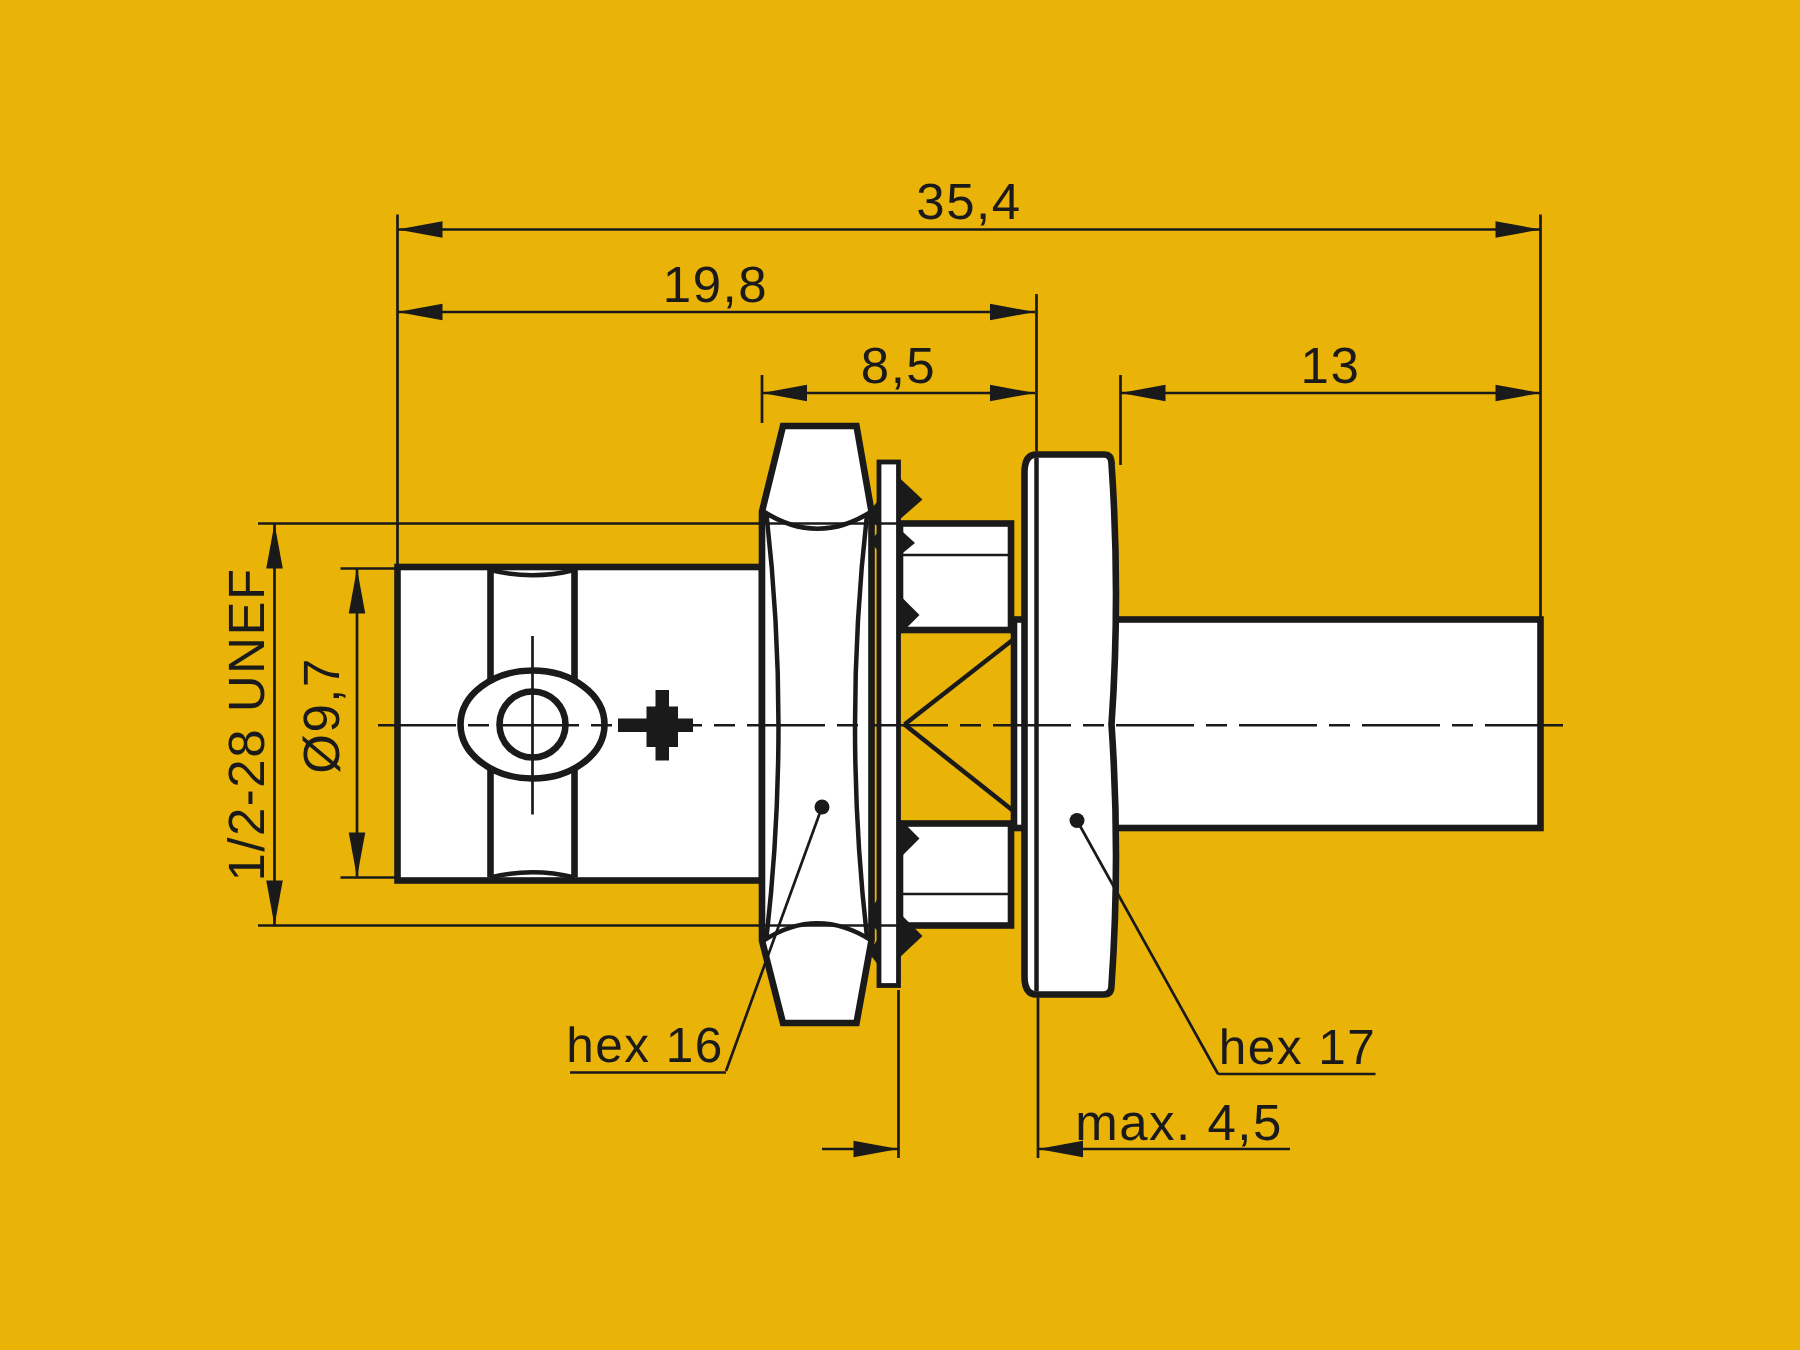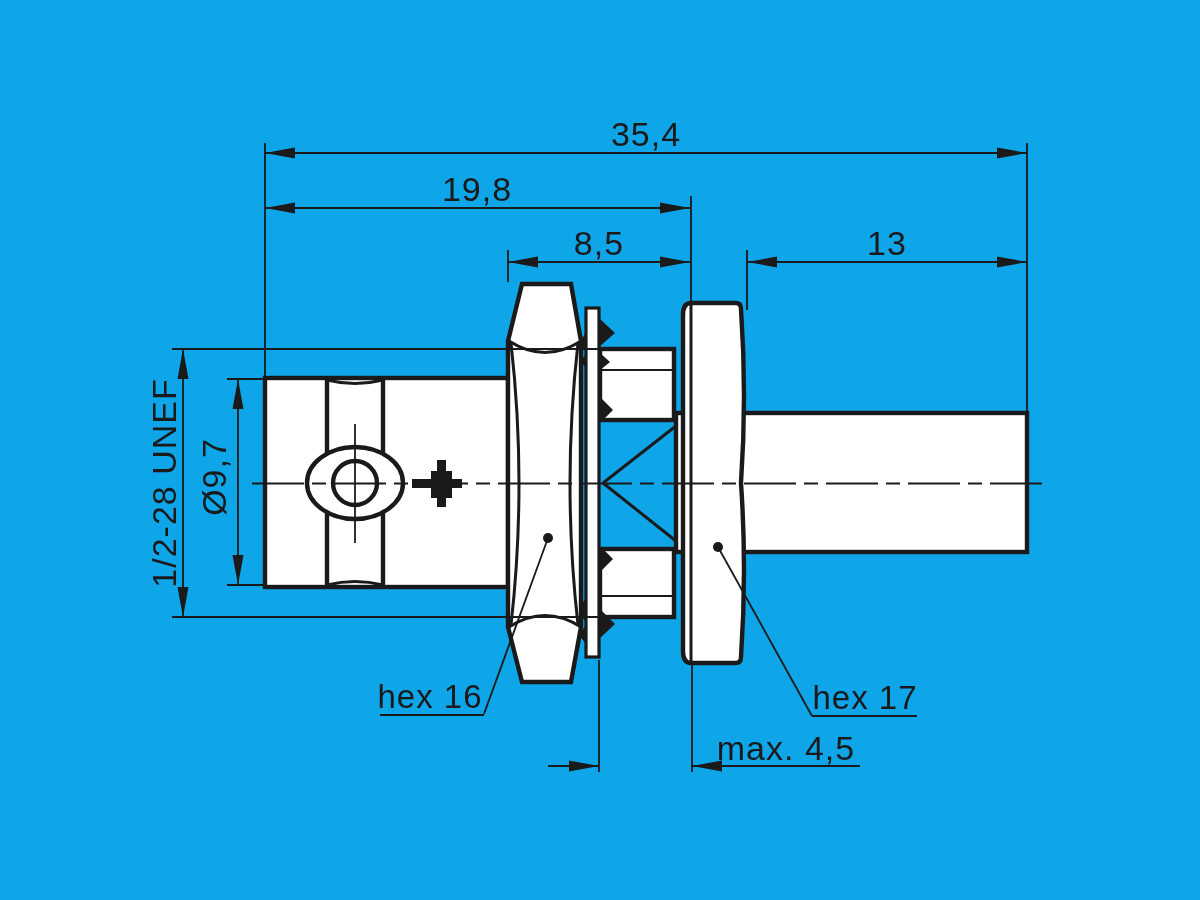--- a/index.html
+++ b/index.html
@@ -1,16 +1,16 @@
 <!DOCTYPE html>
 <html><head>
 <meta charset="utf-8">
 <style>
   html,body{margin:0;padding:0;background:#ffffff;}
-  .canvas{position:relative;width:1200px;height:900px;background:#0ea5e9;overflow:hidden;
+  .canvas{position:relative;width:1200px;height:900px;background:#eab308;overflow:hidden;
           font-family:"Liberation Sans", sans-serif;}
   svg{position:absolute;left:0;top:0;}
   text{fill:#1a1a1a;font-family:"Liberation Sans", sans-serif;}
   .dimtxt{font-size:34px;letter-spacing:1px;}
   .lbltxt{font-size:33px;letter-spacing:1px;}
   .thin{stroke:#1a1a1a;stroke-width:1.8;fill:none;}
   .med{stroke:#1a1a1a;stroke-width:3;fill:none;}
   .thick{stroke:#1a1a1a;stroke-width:4.4;fill:none;}
   .thickw{stroke:#1a1a1a;stroke-width:4.4;fill:#ffffff;}
   .medw{stroke:#1a1a1a;stroke-width:3.2;fill:#ffffff;}

